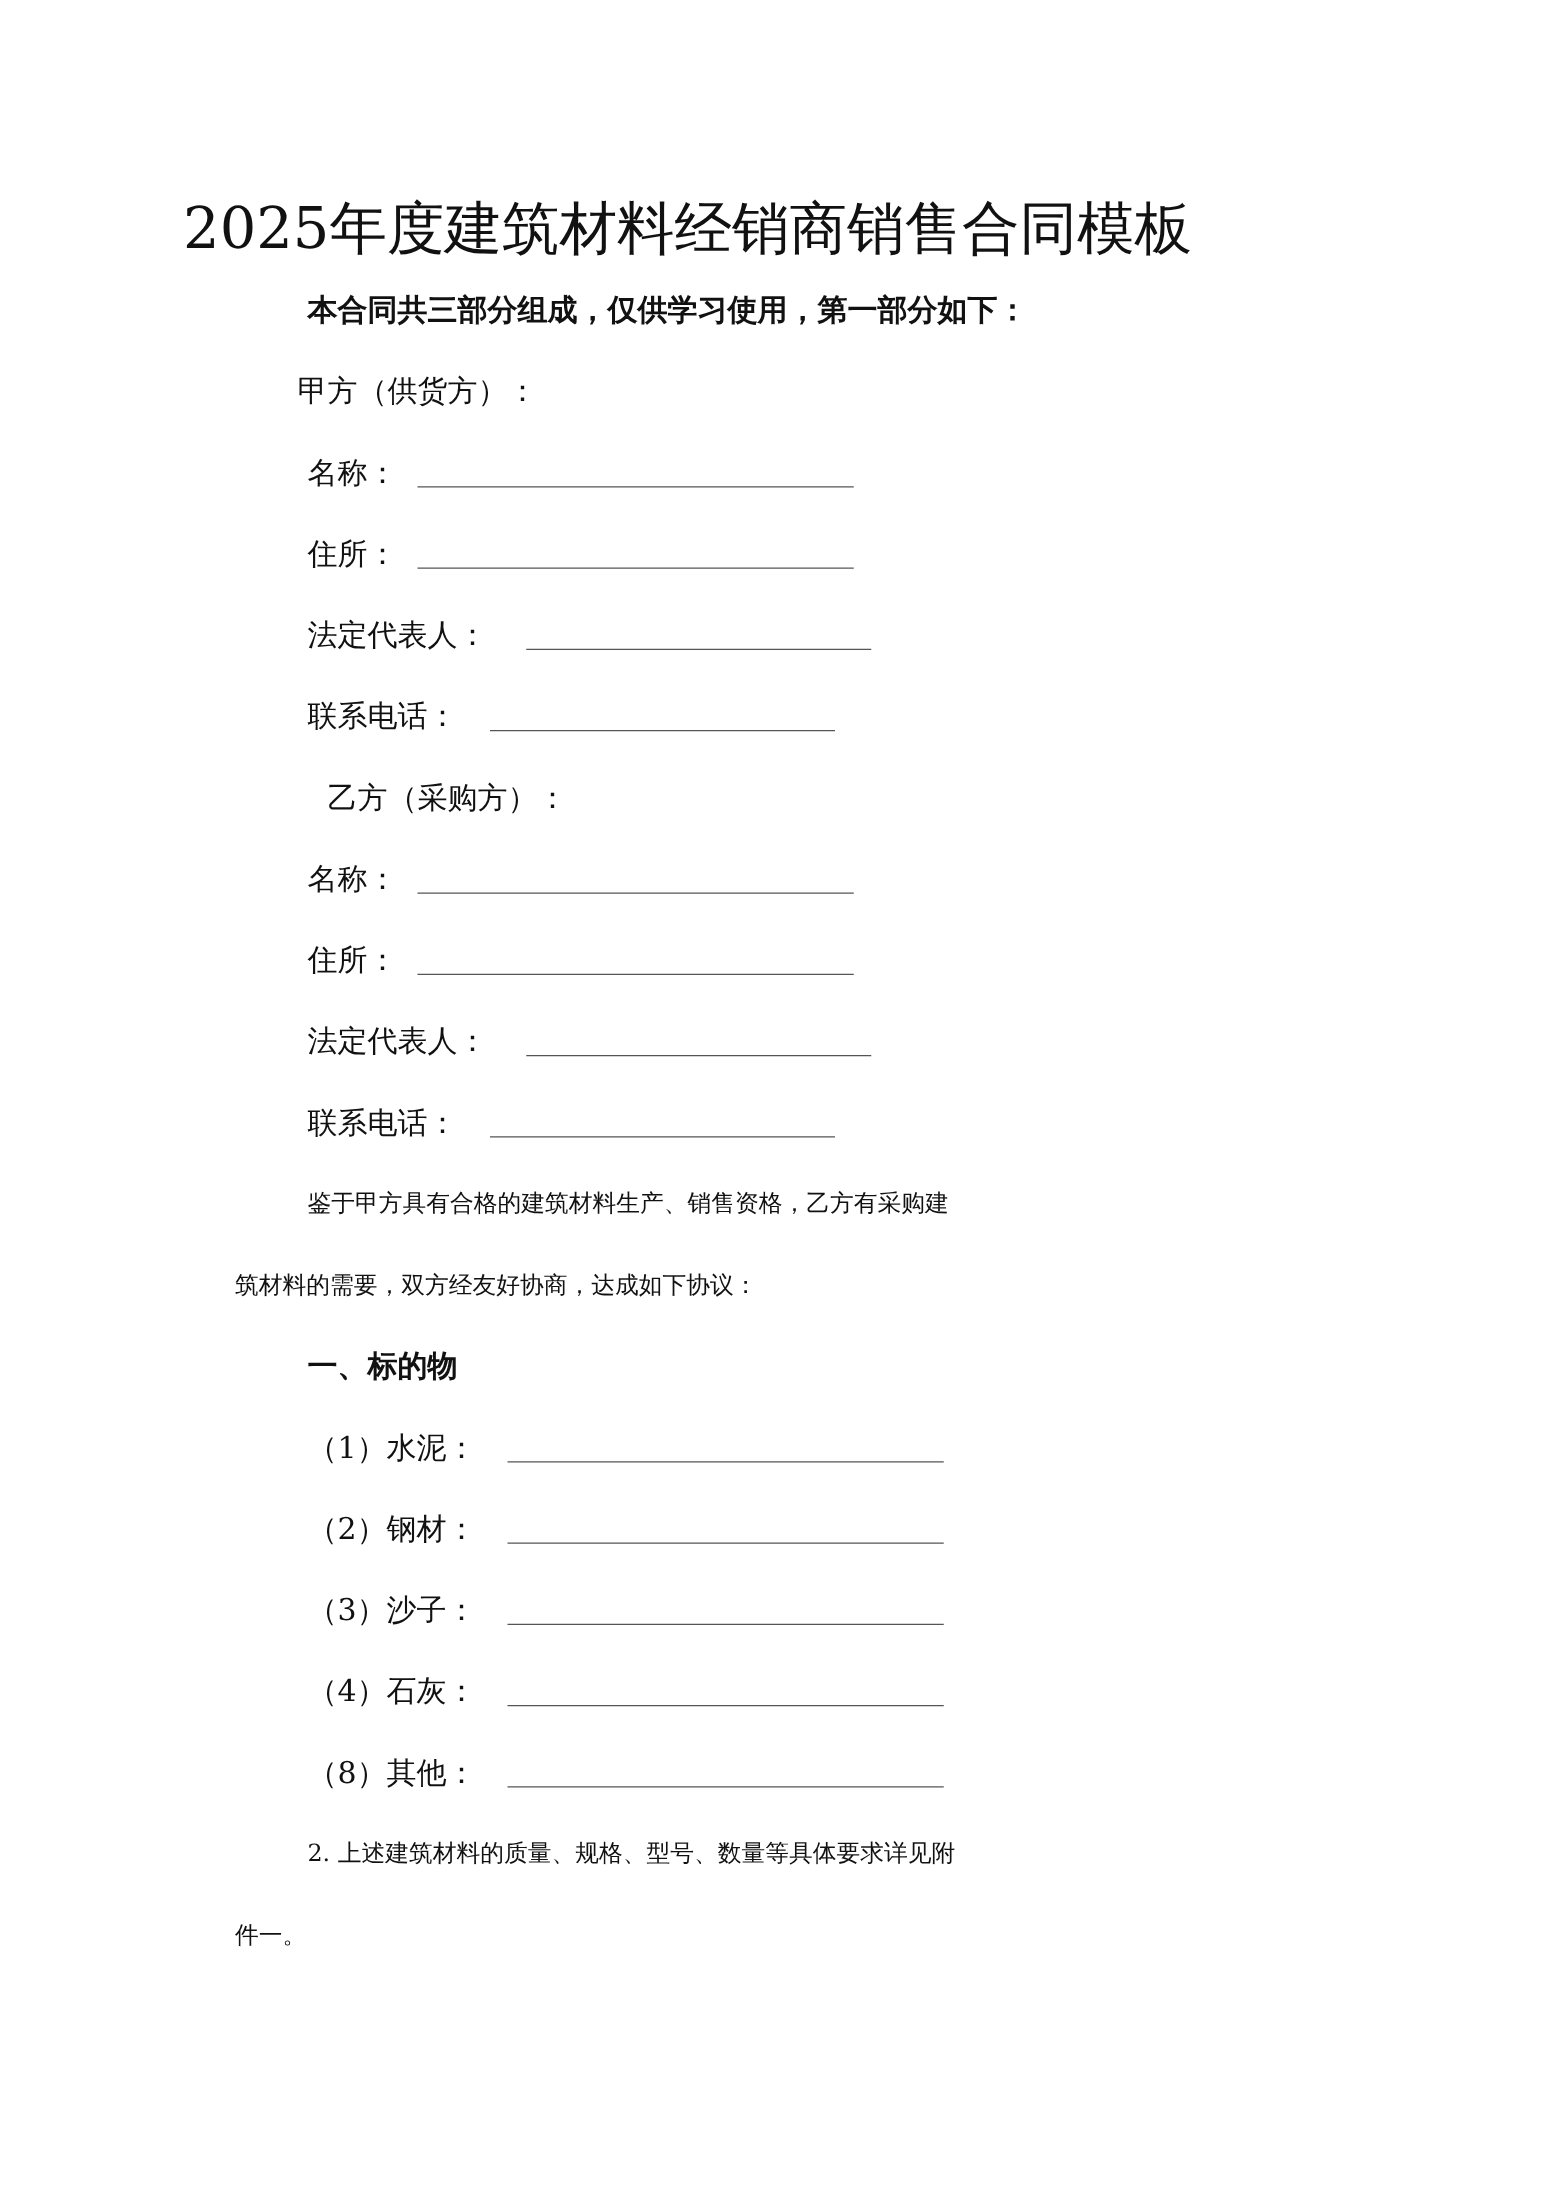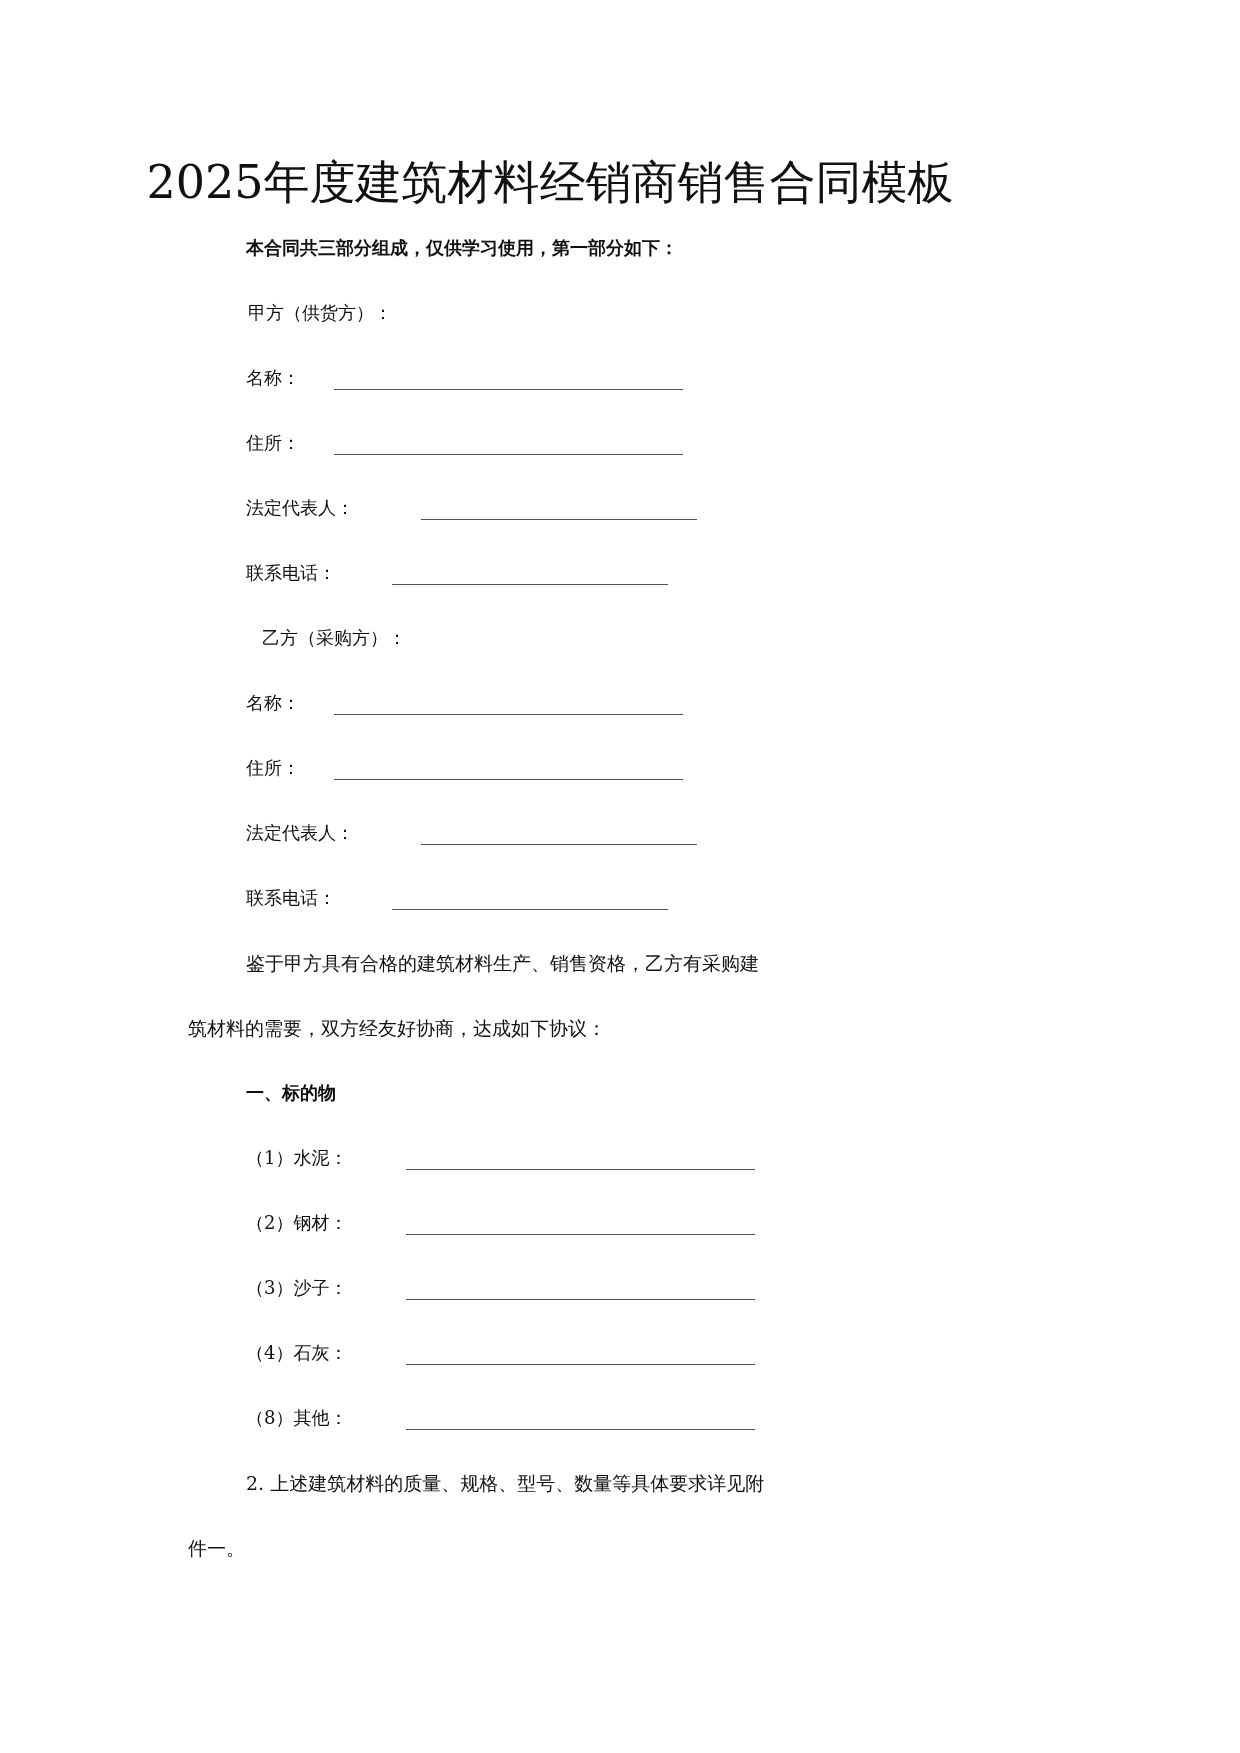--- a/index.html
+++ b/index.html
@@ -7,38 +7,38 @@
     width: 1240px; height: 1753px; position: relative; overflow: hidden;
     font-family: "DejaVu Serif", "Liberation Serif", serif;
     color: #111111;
   }
   .title {
     position: absolute; left: 0; top: 152px; width: 1100px;
     text-align: center; font-size: 46px; line-height: 60px; letter-spacing: 0px;
     font-family: "DejaVu Serif", "Liberation Serif", serif;
   }
   .line {
-    position: absolute; font-size: 18px; line-height: 40px; white-space: nowrap;
+    position: absolute; font-size: 24px; line-height: 40px; white-space: nowrap;
   }
   .bold { font-weight: bold; font-family: "DejaVu Sans", "Liberation Sans", sans-serif; }
   .uline {
     position: absolute; height: 0; border-bottom: 1.5px solid #555555;
   }
   .para { position: absolute; font-size: 19px; line-height: 40px; white-space: nowrap; }
 </style>
 </head>
 <body>
 
 <div>
 
   <div class="title">2025年度建筑材料经销商销售合同模板</div>
 
   <div class="line bold" style="left:246px; top:228px;">本合同共三部分组成，仅供学习使用，第一部分如下：</div>
 
-  <div class="line" style="left:248px; top:293px;">甲方（供货方）：</div>
+  <div class="line" style="left:238px; top:293px;">甲方（供货方）：</div>
 
   <div class="line" style="left:246px; top:358px;">名称：</div>
   <div class="uline" style="left:334px; top:389px; width:349px;"></div>
 
   <div class="line" style="left:246px; top:423px;">住所：</div>
   <div class="uline" style="left:334px; top:454px; width:349px;"></div>
 
   <div class="line" style="left:246px; top:488px;">法定代表人：</div>
   <div class="uline" style="left:421px; top:519px; width:276px;"></div>
 

